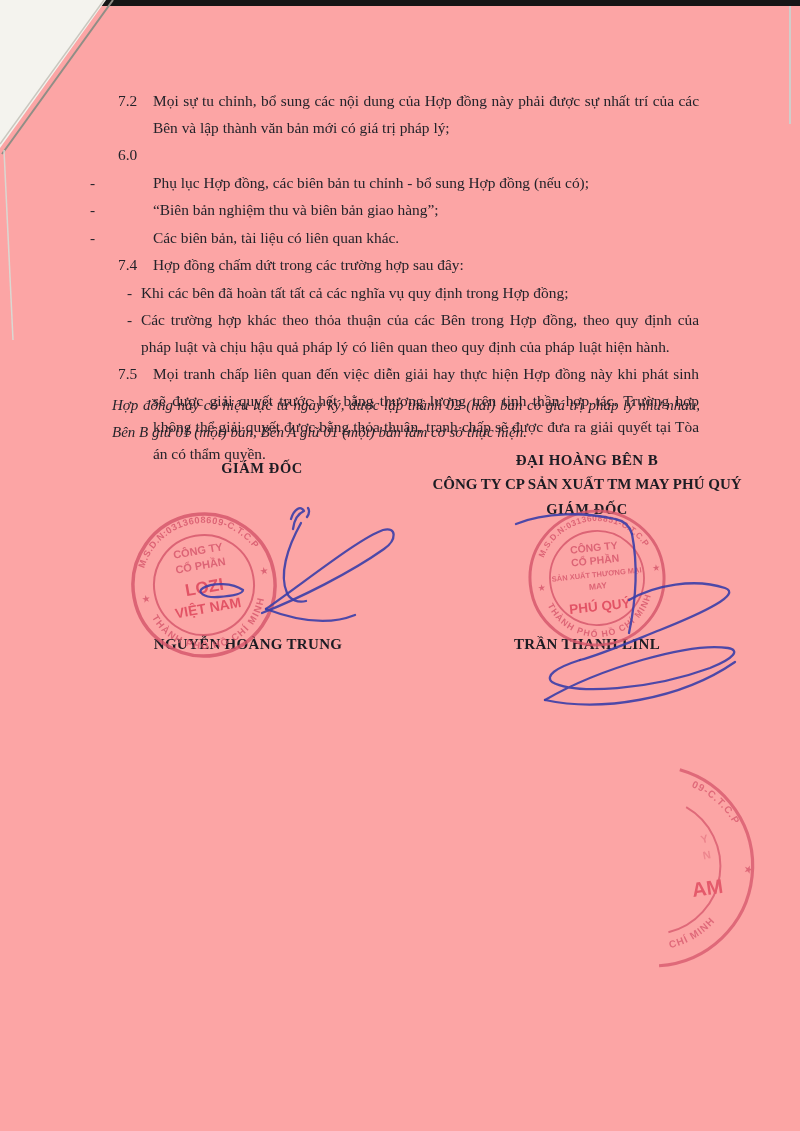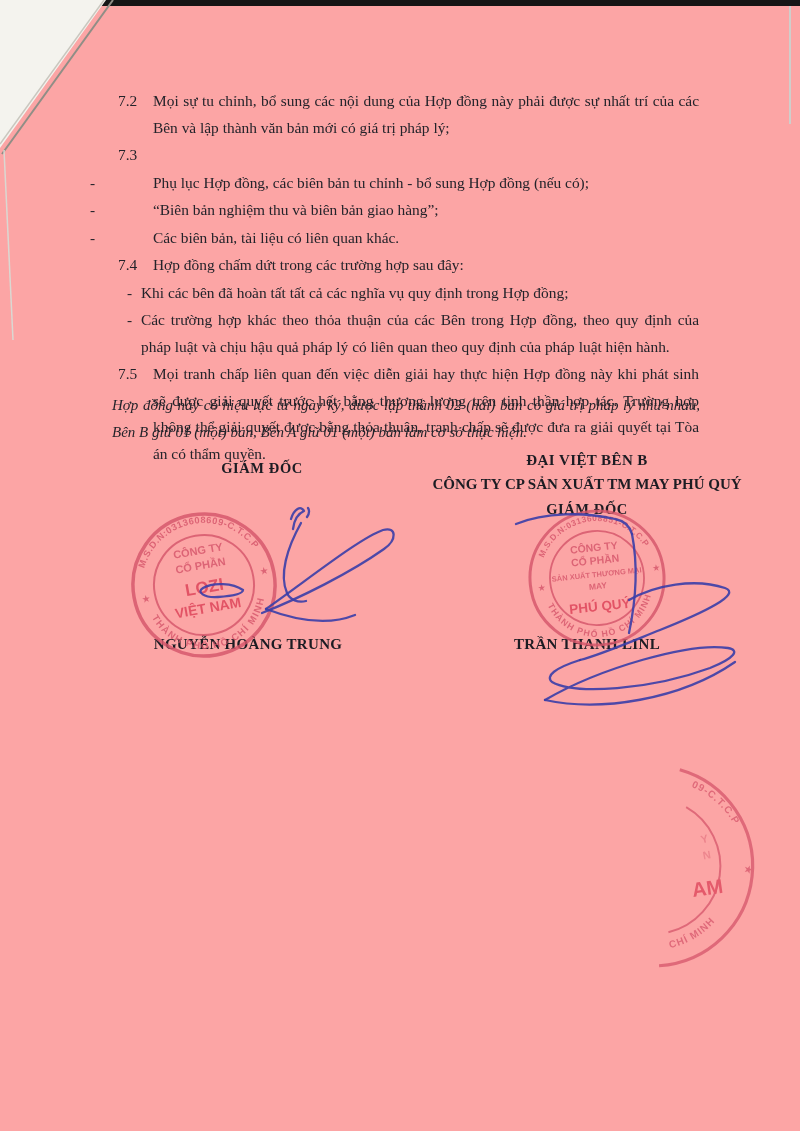--- a/index.html
+++ b/index.html
@@ -58,21 +58,21 @@
     <line x1="4" y1="150" x2="13" y2="340" stroke="#dad8d2" stroke-width="1.5"></line>
   </svg>
   <div class="right-edge"></div>
 
   <div id="clauses">
       <div class="row num">
         <span class="marker">7.2</span>
         <div class="txt">Mọi sự tu chỉnh, bổ sung các nội dung của Hợp đồng này phải được sự nhất trí của các Bên và lập thành văn bản mới có giá trị pháp lý;</div>
       </div>
       <div class="row num">
-        <span class="marker">7.3</span>
+        <span class="marker">6.0</span>
       </div>
       <div class="row d1">
         <span class="marker">-</span>
         <div class="txt">Phụ lục Hợp đồng, các biên bản tu chỉnh - bổ sung Hợp đồng (nếu có);</div>
       </div>
       <div class="row d1">
         <span class="marker">-</span>
         <div class="txt">“Biên bản nghiệm thu và biên bản giao hàng”;</div>
       </div>
       <div class="row d1">
@@ -98,21 +98,21 @@
     </div>
 
   <p id="closing">Hợp đồng này có hiệu lực từ ngày ký, được lập thành 02 (hai) bản có giá trị pháp lý như nhau, Bên B giữ 01 (một) bản, Bên A giữ 01 (một) bản làm cơ sở thực hiện.</p>
 
   <div class="party" id="party-a">
     <div class="party-role">GIÁM ĐỐC</div>
     <div class="party-signer">NGUYỄN HOÀNG TRUNG</div>
   </div>
 
   <div class="party" id="party-b">
-    <div class="party-title">ĐẠI VIỆT BÊN B</div>
+    <div class="party-title">ĐẠI HOÀNG BÊN B</div>
     <div class="party-company">CÔNG TY CP SẢN XUẤT TM MAY PHÚ QUÝ</div>
     <div class="party-role">GIÁM ĐỐC</div>
     <div class="party-signer">TRẦN THANH LINL</div>
   </div>
 
   <svg class="stamp" style="left:124px;top:505px;" width="160" height="160">
     <g transform="rotate(-10 80 80)" fill="var(--stamp-red)" stroke="none">
       <circle cx="80" cy="80" r="71" fill="none" stroke="var(--stamp-red)" stroke-width="3.5"></circle>
       <circle cx="80" cy="80" r="50" fill="none" stroke="var(--stamp-red)" stroke-width="2"></circle>
       <defs>

